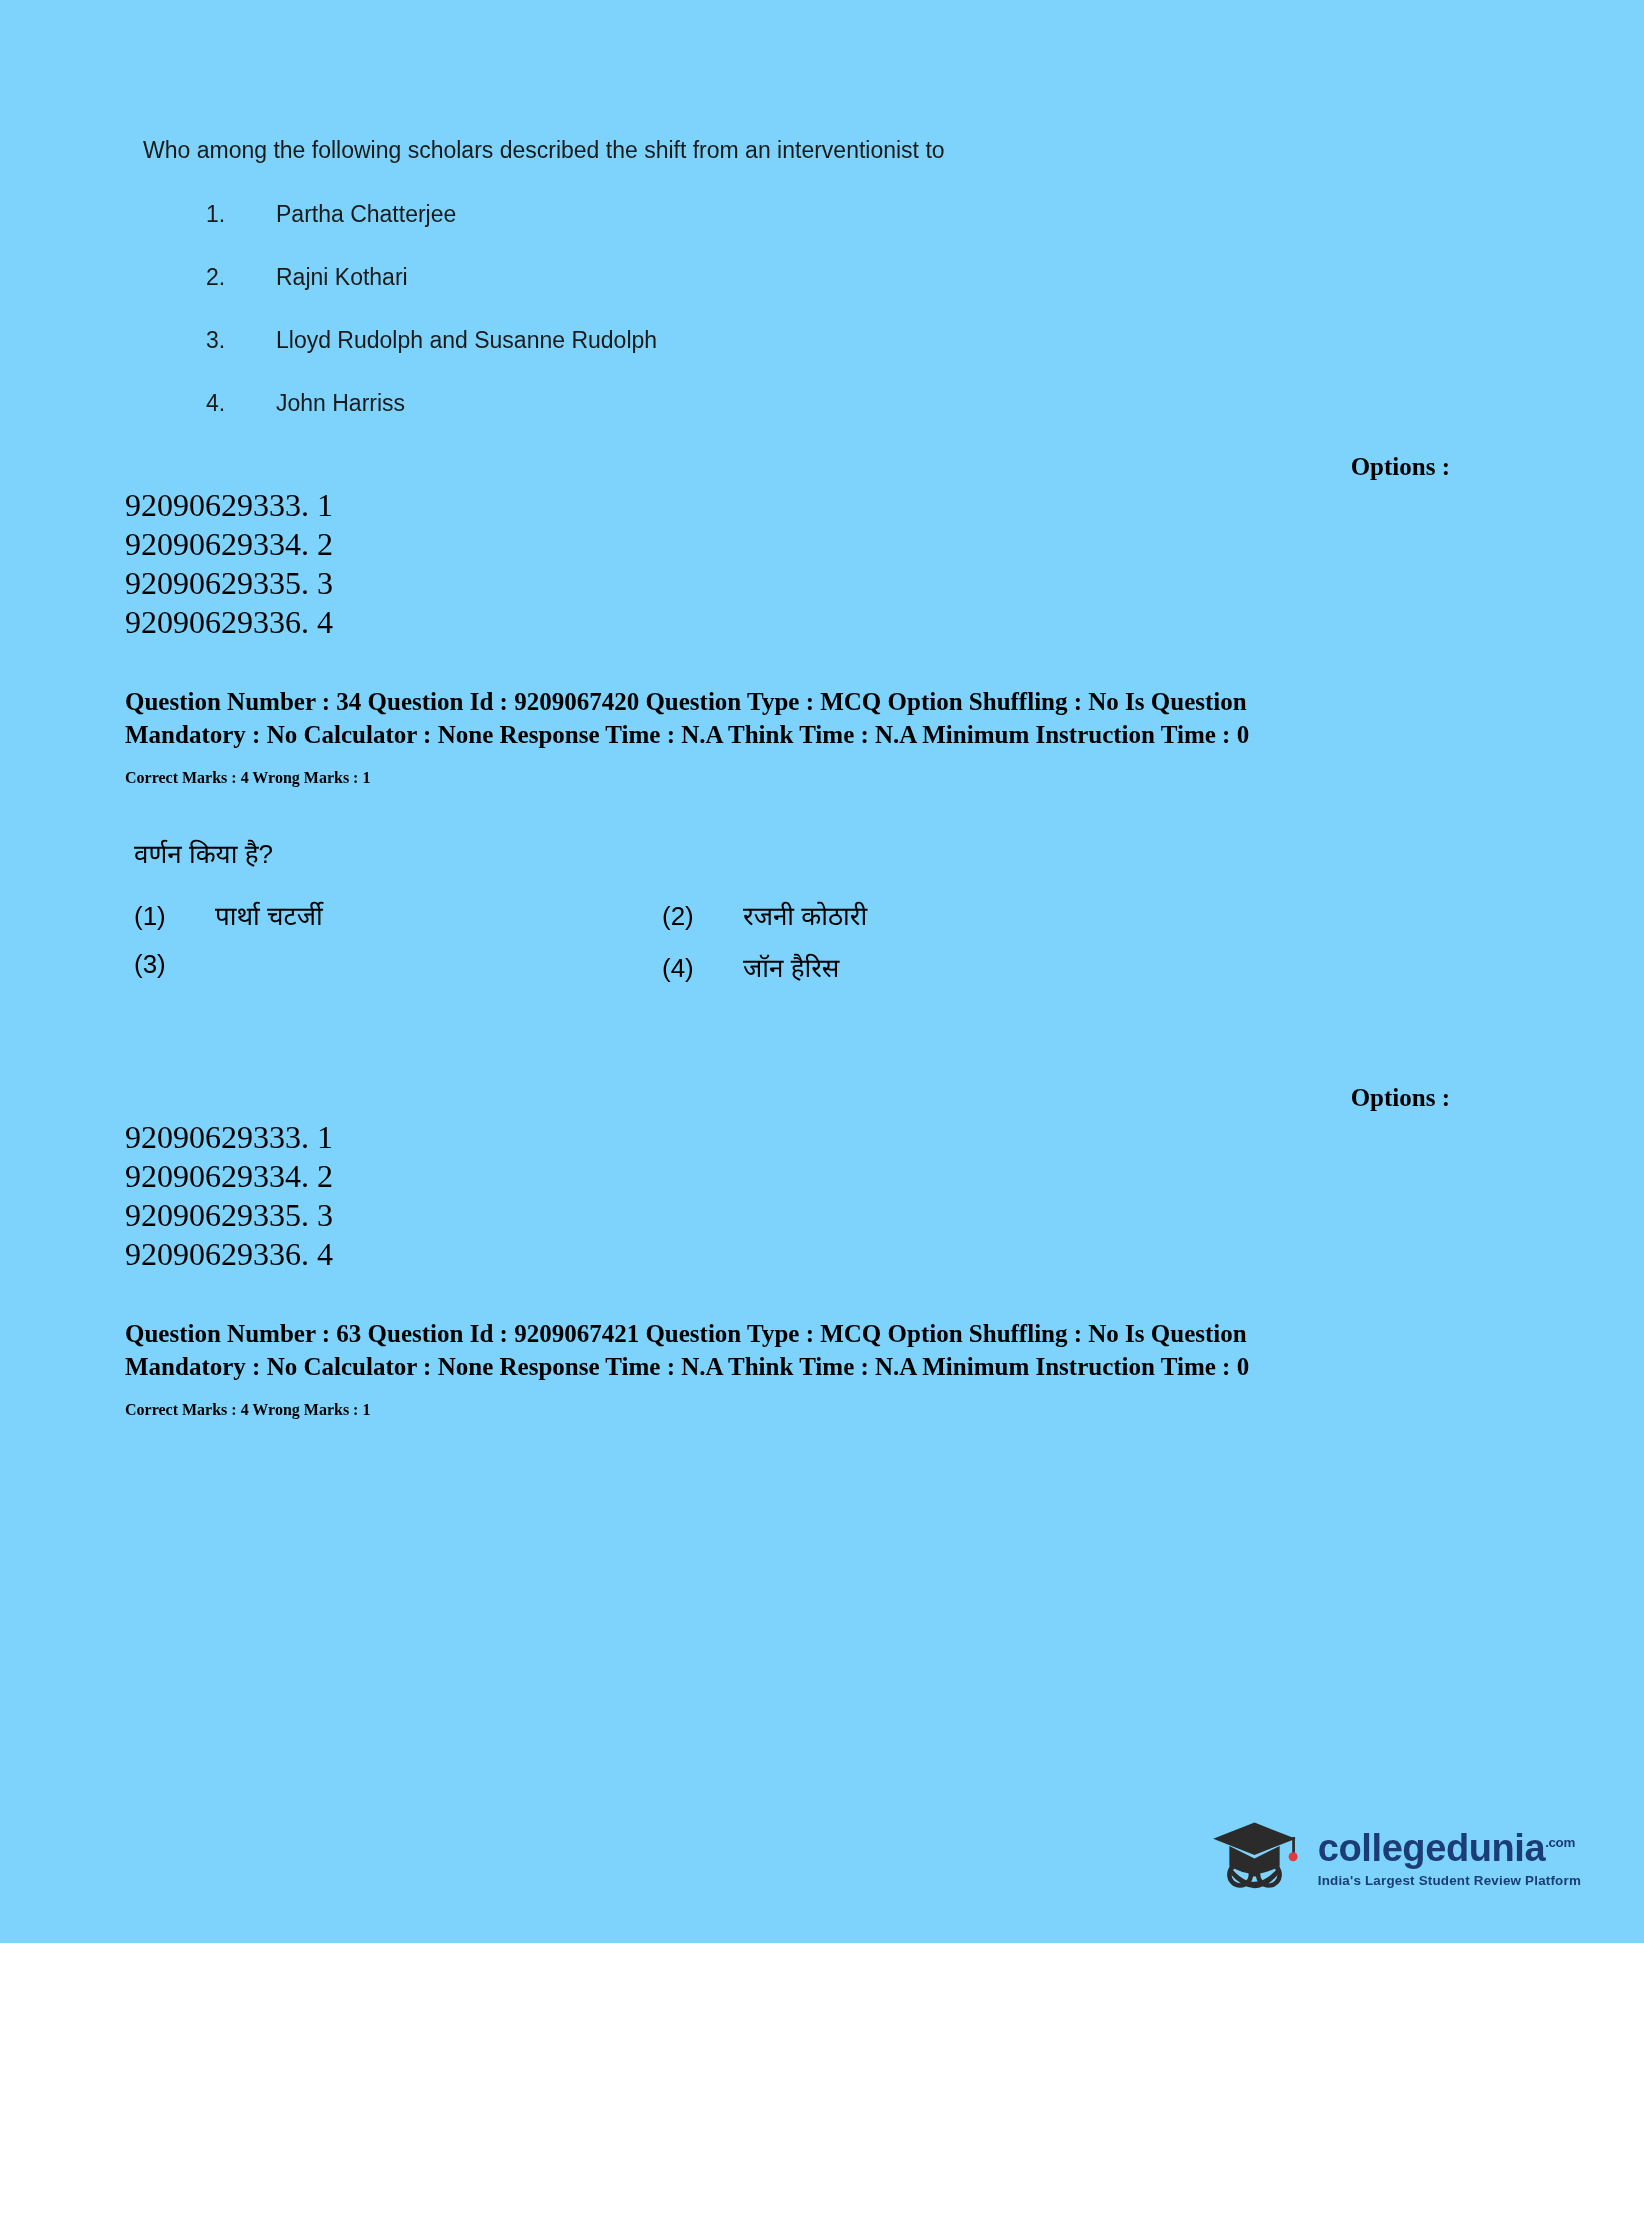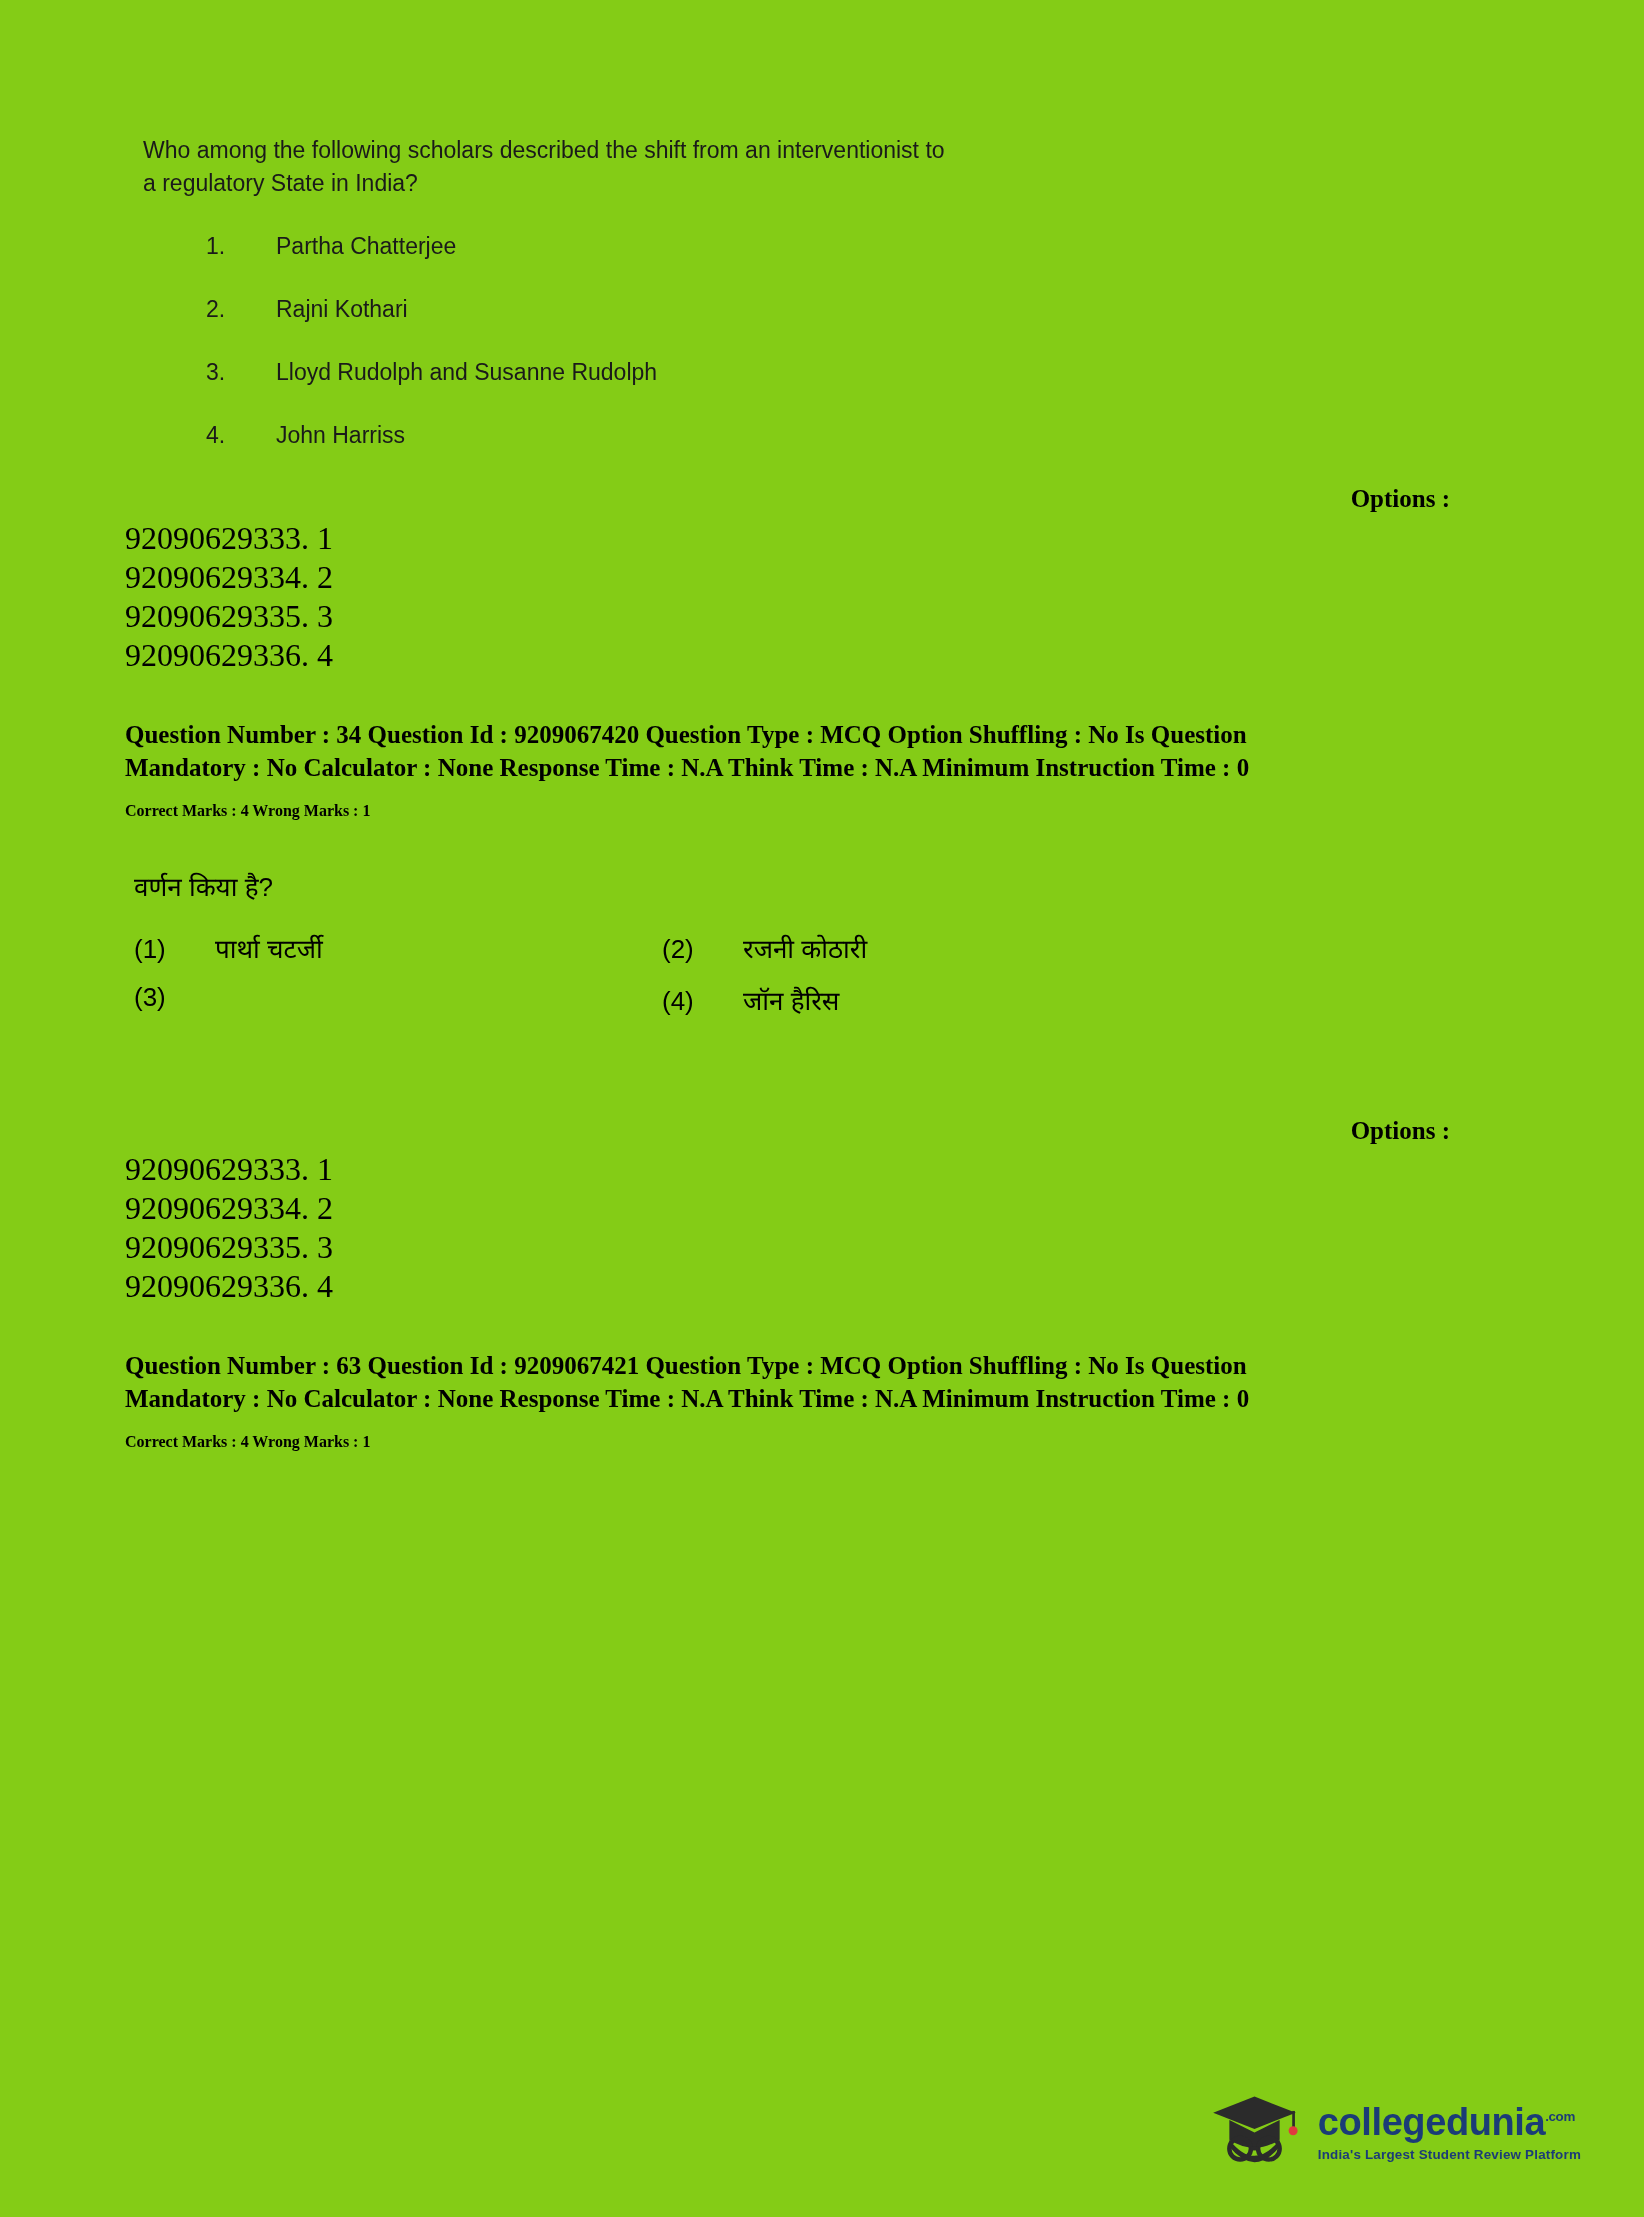--- a/index.html
+++ b/index.html
@@ -12,22 +12,22 @@
     height: 2217px;
     position: relative;
     font-family: "Liberation Serif", serif;
     color: #000000;
     overflow: hidden;
   }
   .page {
     position: absolute;
     left: 0; top: 0;
     width: 1644px;
-    height: 2217px;
-    background: #84cc16;
+    height: 1943px;
+    background: #7dd3fc;
   }
   .content {
     position: absolute;
     left: 125px;
     top: 134px;
     width: 1325px;
   }
 
   
   .q-en {
@@ -161,21 +161,20 @@
   }
 </style>
 </head>
 <body>
 
 <div class="page">
   <div class="content">
 
     <div class="q-en">
       <span class="q-en-line">Who among the following scholars described the shift from an interventionist to</span>
-      <span class="q-en-line">a regulatory State in India?</span>
     </div>
 
     <div class="opts-en">
       <div class="opt-en-row">
         <span class="opt-en-num">1.</span>
         <span class="opt-en-text">Partha Chatterjee</span>
       </div>
       <div class="opt-en-row">
         <span class="opt-en-num">2.</span>
         <span class="opt-en-text">Rajni Kothari</span>

